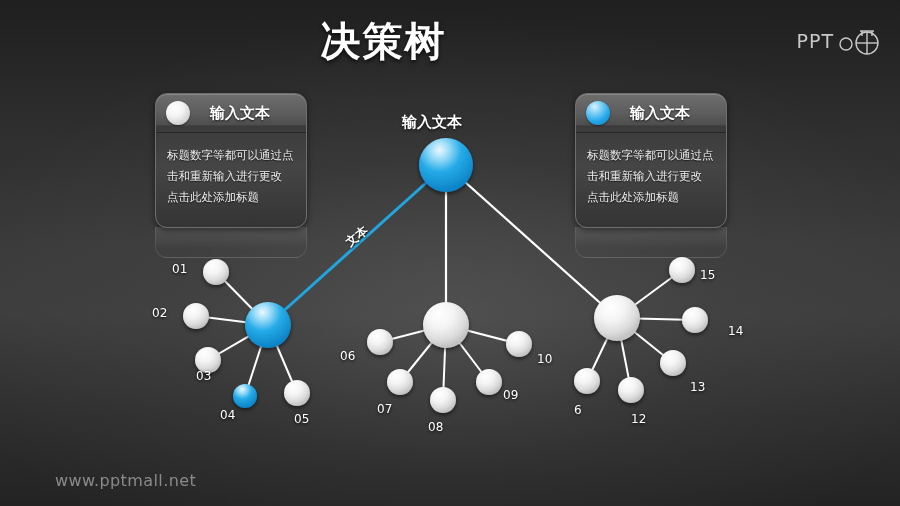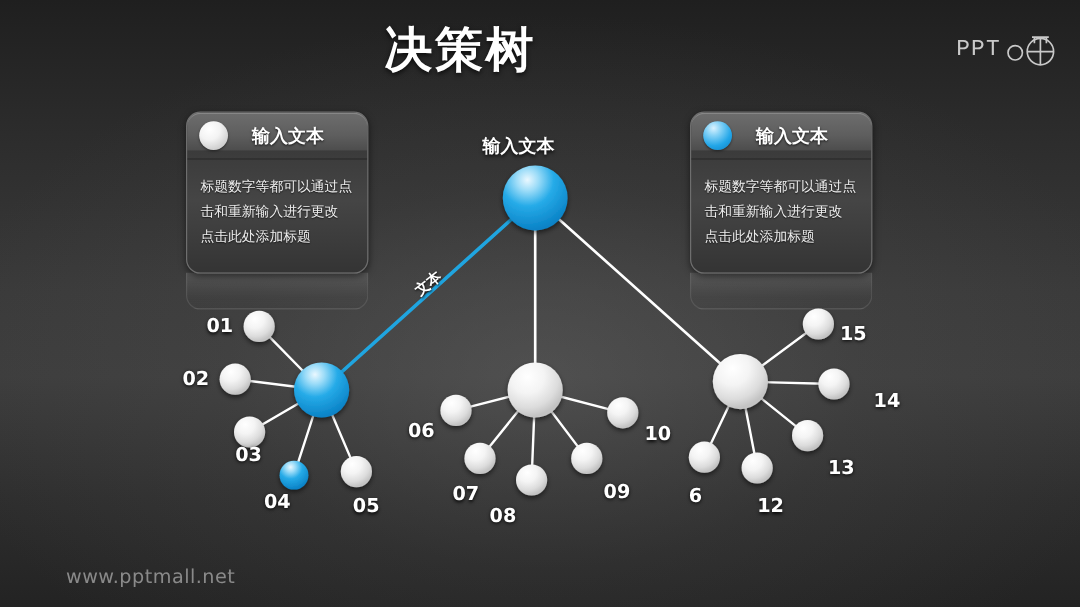--- a/index.html
+++ b/index.html
@@ -33,21 +33,20 @@
   }
 
   
   .logo {
     position: absolute;
     right: 18px; top: 26px;
     display: flex;
     align-items: center;
     gap: 4px;
     color: #cfcfcf;
-    font-family: Liberation Mono, monospace;
   }
   .logo-text {
     font-size: 19px;
     letter-spacing: 1px;
     color: #c9c9c9;
   }
   .logo-mark { display:block; }
 
   
   .watermark {
@@ -128,22 +127,22 @@
   
   #graph {
     position: absolute;
     left: 0; top: 0;
     width: 900px; height: 506px;
   }
 
   
   .node-label {
     position: absolute;
-    font-size: 16px;
-    font-weight: bold;
+    font-size: 12px;
+    font-weight: normal;
     color: #ffffff;
     text-shadow: 0 1px 3px rgba(0,0,0,0.9);
     white-space: nowrap;
   }
   .root-label {
     position: absolute;
     font-size: 15px;
     font-weight: bold;
     color: #ffffff;
     text-shadow: 0 1px 3px rgba(0,0,0,0.85);
@@ -270,22 +269,22 @@
   <div class="edge-label" id="edge-label" style="left: 345px; top: 228px;">文本</div>
 
   <div id="leaf-labels">
       <div class="node-label" style="left: 172px; top: 262px;">01</div>
       <div class="node-label" style="left: 152px; top: 306px; text-align: center;">02</div>
       <div class="node-label" style="left: 172px; top: 369px; margin-left: 24px;">03</div>
       <div class="node-label" style="left: 220px; top: 408px;">04</div>
       <div class="node-label" style="left: 294px; top: 412px;">05</div>
       <div class="node-label" style="left: 340px; top: 349px;">06</div>
       <div class="node-label" style="left: 377px; top: 402px;">07</div>
-      <div class="node-label" style="left: 408px; top: 420px; text-align: center;">08</div>
-      <div class="node-label" style="left: 503px; top: 400px;">09</div>
+      <div class="node-label" style="left: 428px; top: 420px; text-align: center;">08</div>
+      <div class="node-label" style="left: 503px; top: 388px;">09</div>
       <div class="node-label" style="left: 537px; top: 352px;">10</div>
       <div class="node-label" style="left: 574px; top: 403px;">6</div>
       <div class="node-label" style="left: 631px; top: 412px;">12</div>
       <div class="node-label" style="left: 690px; top: 380px;">13</div>
       <div class="node-label" style="left: 715px; top: 324px; margin-left: 13px;">14</div>
       <div class="node-label" style="left: 700px; top: 268px;">15</div>
     </div>
 
   <div class="watermark">www.pptmall.net</div>
 </div>

